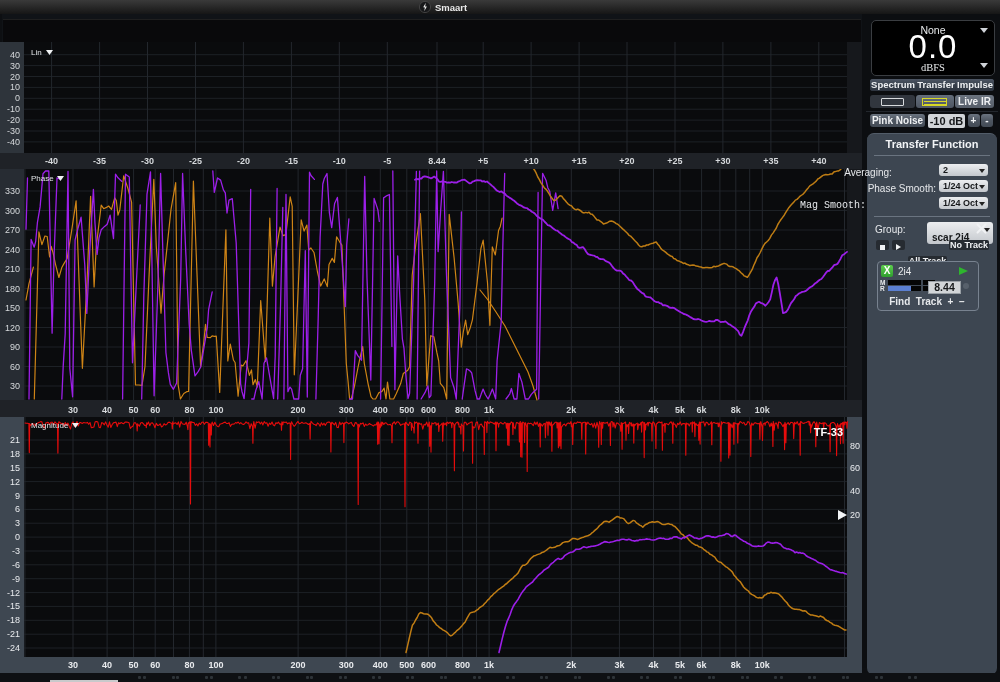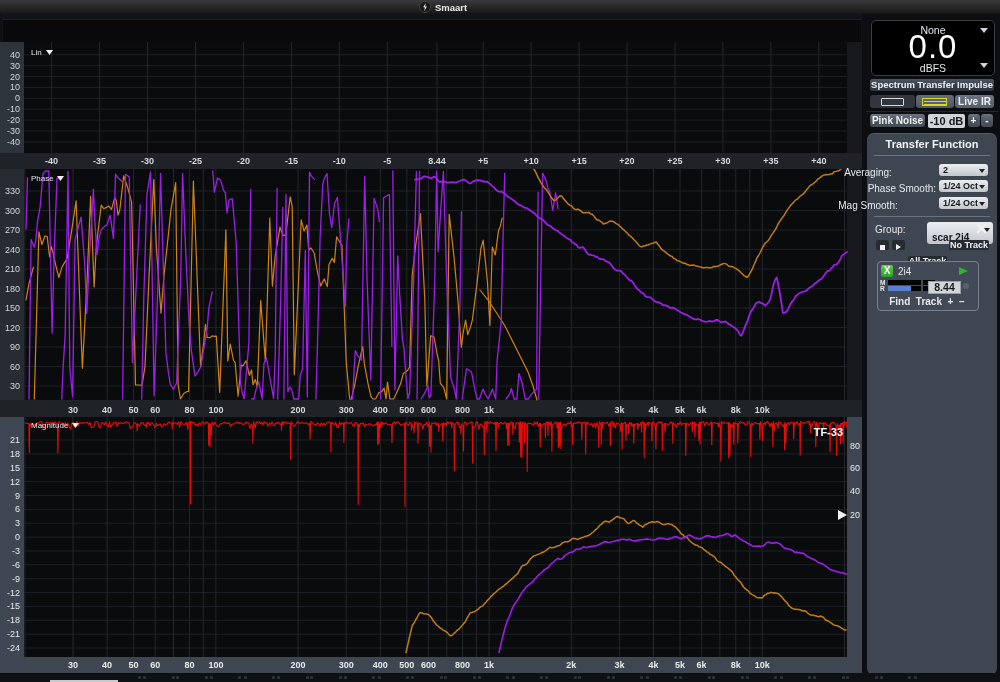--- a/index.html
+++ b/index.html
@@ -289,21 +289,21 @@
       <polyline points="25.0,6.0 26.3,6.3 27.6,6.2 28.9,6.8 29.3,35.6 29.7,6.6 30.2,8.8 31.5,7.1 32.8,7.0 34.1,7.0 35.4,8.9 36.7,7.0 38.0,5.8 39.3,5.4 40.6,4.6 41.9,4.9 43.2,9.7 44.5,11.0 45.8,5.9 47.1,5.4 48.4,5.6 49.7,7.4 51.0,5.3 52.3,5.2 53.6,8.1 54.9,4.9 56.2,6.2 57.5,6.7 57.9,36.1 58.3,9.5 58.8,4.7 60.1,5.6 61.4,6.7 62.7,6.4 64.0,9.4 65.3,5.5 66.6,7.9 67.9,6.2 69.2,9.3 70.5,12.0 71.8,6.4 73.1,4.9 74.4,9.7 75.7,7.1 77.0,4.5 78.3,9.0 79.6,5.6 80.9,5.6 82.2,6.5 83.5,5.6 84.8,5.8 86.1,6.0 87.4,5.4 88.7,7.3 90.0,5.5 91.3,10.7 92.6,10.4 93.9,10.0 95.2,4.7 96.5,4.5 97.8,5.1 99.1,10.4 100.4,10.6 101.7,5.6 103.0,6.2 104.3,7.9 105.6,4.9 106.9,7.9 108.2,10.2 109.5,4.9 110.8,10.5 112.1,7.7 113.4,5.9 114.7,5.5 116.0,5.1 117.3,9.7 118.6,5.7 119.9,6.7 121.2,5.5 122.5,6.4 123.8,6.6 125.1,5.0 126.4,5.1 127.7,5.2 129.0,5.7 130.3,11.5 131.6,9.9 132.9,9.2 134.2,5.7 135.5,5.7 136.8,8.2 137.2,13.9 137.6,6.9 138.1,7.6 139.4,9.2 140.7,6.0 142.0,5.5 143.3,6.7 144.6,8.4 145.9,8.4 146.3,10.7 146.7,5.8 147.2,7.5 148.5,5.1 149.8,8.7 151.1,6.0 152.4,5.9 153.7,7.5 155.0,10.7 156.3,6.3 157.6,8.4 158.9,8.1 160.2,6.8 161.5,10.0 162.8,9.1 164.1,6.7 165.4,8.0 166.7,7.5 168.0,5.5 169.3,5.1 170.6,5.9 171.9,6.4 172.3,11.9 172.7,4.7 173.2,7.1 174.5,6.1 175.8,5.8 177.1,7.5 178.4,4.9 179.7,10.2 181.0,4.4 182.3,6.7 183.6,7.2 184.9,7.4 186.2,5.2 187.5,9.9 187.9,12.6 188.3,5.9 188.8,6.3 190.1,4.5 190.5,86.9 190.9,6.9 191.4,4.7 192.7,5.5 194.0,5.5 195.3,8.4 196.6,6.9 197.9,9.0 199.2,6.1 200.5,7.5 201.8,5.3 203.1,5.1 204.4,7.3 205.7,5.4 207.0,5.2 208.3,6.0 208.7,28.3 209.1,8.4 209.6,6.6 210.0,29.9 210.4,7.1 210.9,11.1 211.3,18.0 211.7,6.4 212.2,5.1 213.5,8.5 214.8,5.2 216.1,7.7 217.4,9.5 218.7,9.7 220.0,7.1 221.3,6.8 222.6,6.4 223.9,5.5 225.2,5.1 226.5,6.5 227.8,6.5 229.1,5.7 230.4,9.4 231.7,7.2 233.0,7.1 234.3,7.0 235.6,5.5 236.9,6.2 238.2,5.0 239.5,6.8 240.8,5.6 242.1,7.0 243.4,7.5 244.7,6.7 246.0,4.9 247.3,6.2 248.6,5.7 249.9,11.7 251.2,6.7 252.5,9.6 252.9,26.3 253.3,8.1 253.8,4.6 255.1,11.2 256.4,4.9 257.7,5.4 259.0,4.8 260.3,7.0 261.6,5.1 262.9,7.9 264.2,4.6 265.5,6.3 266.8,5.7 268.1,9.3 269.4,6.1 270.7,7.4 272.0,5.0 273.3,8.0 274.6,8.8 275.9,5.7 277.2,6.4 278.5,5.1 279.8,7.2 281.1,6.8 281.5,13.3 281.9,4.7 282.4,5.8 282.8,7.8 283.2,5.1 283.7,5.1 285.0,5.6 286.3,5.1 287.6,6.8 288.9,5.9 290.2,6.2 290.6,42.4 291.0,7.7 291.5,4.7 292.8,7.3 294.1,9.3 295.4,8.1 296.7,5.8 298.0,4.5 299.3,6.8 300.6,6.2 301.9,5.2 303.2,6.3 304.5,6.3 305.8,5.7 307.1,6.5 308.4,7.5 309.7,6.4 310.1,22.1 310.5,8.0 311.0,4.4 312.3,5.9 313.6,7.2 314.9,7.5 316.2,8.6 317.5,5.9 318.8,6.9 320.1,9.2 321.4,5.8 322.7,8.1 324.0,6.2 325.3,8.4 326.6,6.0 327.9,5.1 329.2,5.0 330.5,6.1 330.9,35.0 331.3,7.9 331.8,5.2 333.1,6.5 334.4,7.8 335.7,5.4 337.0,10.3 338.3,10.7 339.6,5.1 340.9,7.7 342.2,5.8 343.5,6.8 343.9,25.6 344.3,5.9 344.8,6.7 346.1,5.1 347.4,5.7 348.7,6.9 350.0,6.0 351.3,5.4 352.6,8.2 353.9,9.5 355.2,5.6 356.5,5.9 357.8,8.8 358.2,87.5 358.6,7.3 359.1,10.2 360.4,6.3 361.7,6.9 363.0,5.8 364.3,9.4 365.6,7.0 366.9,8.3 368.2,7.7 369.5,6.5 370.8,7.6 372.1,8.1 373.4,9.0 374.7,7.7 376.0,8.0 377.3,5.0 377.7,27.3 378.1,9.2 378.6,5.0 379.0,26.8 379.4,10.0 379.9,6.8 380.3,10.6 380.7,8.9 381.2,5.1 381.6,9.0 382.0,7.6 382.5,5.2 383.8,7.5 385.1,5.9 386.4,6.0 387.7,7.8 389.0,7.8 390.3,7.3 391.6,9.0 392.0,25.7 392.4,6.3 392.9,6.6 394.2,4.8 395.5,7.3 396.8,5.0 398.1,4.9 399.4,6.2 400.7,8.4 402.0,7.4 403.3,7.0 404.6,6.7 405.0,89.8 405.4,5.7 405.9,5.3 407.2,7.2 408.5,8.5 409.8,5.1 411.1,5.9 411.5,13.3 411.9,6.4 412.4,9.7 413.7,11.1 414.1,16.0 414.5,4.9 415.0,6.4 416.3,5.1 417.6,6.4 418.0,26.2 418.4,6.9 418.9,5.8 420.2,7.3 421.5,6.7 422.8,12.1 424.1,7.4 425.4,8.0 426.7,5.1 428.0,9.6 429.3,5.0 429.7,29.3 430.1,9.1 430.6,8.8 431.0,35.1 431.4,11.4 431.9,5.9 433.2,6.9 434.5,5.9 435.8,5.7 436.2,8.3 436.6,7.0 437.1,7.6 438.4,6.1 438.8,14.4 439.2,9.7 439.7,8.7 441.0,7.6 442.3,6.2 442.7,24.2 443.1,12.5 443.6,5.7 444.9,7.8 446.2,5.9 446.6,8.8 447.0,5.7 447.5,5.2 448.8,6.5 450.1,5.1 451.4,6.7 451.8,10.8 452.2,5.6 452.7,5.7 454.0,7.7 454.4,53.8 454.8,9.0 455.3,7.1 456.6,5.5 457.9,5.1 458.3,7.5 458.7,6.1 459.2,10.2 460.5,9.6 460.9,16.9 461.3,6.9 461.8,7.8 463.1,9.3 463.5,33.9 463.9,7.6 464.4,5.2 465.7,5.2 467.0,8.0 468.3,6.6 469.6,6.1 470.9,5.1 472.2,5.1 472.6,46.3 473.0,9.4 473.5,10.8 474.8,10.6 476.1,5.6 477.4,4.9 478.7,12.6 480.0,7.5 481.3,7.1 482.6,9.5 483.9,10.7 484.3,37.5 484.7,4.7 485.2,4.9 486.5,6.0 486.9,15.6 487.3,4.4 487.8,5.2 489.1,6.5 490.4,4.9 491.7,5.4 493.0,6.0 494.3,7.1 495.6,5.1 496.0,33.7 496.4,8.4 496.9,5.1 498.2,6.9 498.6,10.3 499.0,6.8 499.5,6.4 500.8,5.4 502.1,6.6 503.4,7.0 504.7,5.4 506.0,6.3 506.4,11.2 506.8,7.1 507.3,6.3 507.7,28.0 508.1,6.2 508.6,7.4 509.0,28.5 509.4,6.4 509.9,7.9 511.2,4.9 512.5,6.0 512.9,17.5 513.3,5.8 513.8,9.7 515.1,11.8 516.4,5.5 517.7,5.9 519.0,6.6 519.4,24.9 519.8,5.4 520.3,4.5 520.7,39.7 521.1,7.1 521.6,5.9 522.0,40.3 522.4,6.1 522.9,5.1 524.2,6.4 524.6,25.4 525.0,5.9 525.5,5.7 526.8,10.2 527.2,54.4 527.6,6.5 528.1,6.1 529.4,6.7 530.7,6.2 532.0,7.0 533.3,8.6 534.6,5.0 535.9,7.6 537.2,5.0 538.5,9.4 539.8,6.0 540.2,29.9 540.6,6.7 541.1,7.3 542.4,9.1 543.7,6.7 545.0,6.6 545.4,20.8 545.8,9.4 546.3,5.0 547.6,5.4 548.0,18.2 548.4,5.4 548.9,4.9 549.3,7.2 549.7,5.3 550.2,8.7 551.5,5.1 551.9,34.2 552.3,8.0 552.8,8.0 554.1,6.7 555.4,5.2 556.7,5.3 557.1,10.9 557.5,6.2 558.0,5.7 558.4,30.8 558.8,7.3 559.3,5.7 559.7,28.9 560.1,5.9 560.6,5.1 561.0,31.7 561.4,10.4 561.9,9.6 563.2,7.8 564.5,7.1 565.8,9.0 567.1,6.6 568.4,5.9 569.7,6.7 571.0,4.6 571.4,9.6 571.8,6.3 572.3,9.6 572.7,27.4 573.1,11.3 573.6,6.3 574.9,5.9 576.2,6.5 577.5,4.9 578.8,5.4 580.1,5.2 581.4,6.4 581.8,22.3 582.2,5.5 582.7,6.1 584.0,5.3 585.3,5.3 585.7,36.9 586.1,5.5 586.6,7.5 587.9,5.2 589.2,7.0 590.5,7.8 591.8,6.4 593.1,10.3 594.4,6.1 595.7,11.2 597.0,5.4 598.3,10.4 598.7,30.2 599.1,8.5 599.6,4.6 600.9,7.8 601.3,27.4 601.7,5.2 602.2,5.5 602.6,11.2 603.0,5.9 603.5,5.4 604.8,6.2 606.1,5.9 607.4,5.2 608.7,9.1 610.0,6.0 610.4,28.5 610.8,6.3 611.3,4.5 612.6,5.0 613.0,10.0 613.4,7.3 613.9,5.6 615.2,11.0 616.5,6.0 617.8,6.1 619.1,7.5 620.4,9.0 620.8,14.3 621.2,5.5 621.7,7.0 622.1,32.3 622.5,6.2 623.0,6.6 624.3,6.0 625.6,5.0 626.0,23.2 626.4,7.6 626.9,9.7 628.2,7.3 628.6,16.5 629.0,8.4 629.5,5.4 630.8,6.5 631.2,8.8 631.6,5.9 632.1,9.2 633.4,7.0 633.8,26.1 634.2,7.3 634.7,8.7 636.0,6.9 637.3,6.1 637.7,12.7 638.1,10.8 638.6,6.9 639.9,8.1 641.2,5.3 641.6,15.1 642.0,5.7 642.5,4.7 643.8,6.3 644.2,40.6 644.6,5.6 645.1,10.1 645.5,13.0 645.9,7.3 646.4,7.5 647.7,5.5 648.1,9.0 648.5,6.6 649.0,5.3 650.3,6.1 651.6,6.7 652.0,24.0 652.4,7.2 652.9,4.8 654.2,6.0 655.5,10.3 655.9,31.4 656.3,6.7 656.8,6.8 658.1,5.4 659.4,5.1 660.7,5.8 662.0,5.1 662.4,33.2 662.8,7.8 663.3,8.8 664.6,6.4 665.0,15.2 665.4,6.9 665.9,6.6 667.2,7.1 668.5,7.7 669.8,5.7 671.1,4.8 672.4,7.5 672.8,26.3 673.2,5.1 673.7,6.9 675.0,7.1 676.3,10.4 677.6,6.3 678.9,7.5 680.2,4.9 681.5,8.1 682.8,6.5 684.1,6.6 685.4,7.0 685.8,38.3 686.2,5.9 686.7,7.2 688.0,6.6 689.3,9.0 690.6,5.9 691.9,5.9 692.3,14.9 692.7,4.8 693.2,6.4 694.5,5.0 694.9,19.6 695.3,8.4 695.8,6.3 697.1,8.5 698.4,7.6 698.8,23.3 699.2,6.1 699.7,5.0 700.1,27.1 700.5,5.5 701.0,5.4 702.3,5.2 703.6,4.7 704.9,9.2 706.2,5.2 707.5,5.7 708.8,7.9 710.1,6.8 711.4,4.8 711.8,27.8 712.2,6.2 712.7,6.1 714.0,5.4 715.3,6.2 716.6,6.4 717.9,6.0 718.3,9.7 718.7,9.4 719.2,5.9 720.5,11.1 720.9,44.3 721.3,4.6 721.8,7.3 723.1,5.2 724.4,5.6 725.7,6.0 727.0,6.3 728.3,5.5 728.7,40.9 729.1,5.9 729.6,6.5 730.0,38.1 730.4,7.0 730.9,7.0 732.2,10.7 733.5,5.7 733.9,27.3 734.3,6.4 734.8,5.7 736.1,6.8 737.4,6.9 737.8,25.9 738.2,6.4 738.7,7.7 740.0,4.6 741.3,5.3 742.6,6.4 743.9,5.4 745.2,8.1 746.5,7.5 747.8,4.6 749.1,5.2 750.4,9.2 750.8,39.4 751.2,9.4 751.7,6.1 753.0,8.3 754.3,6.1 755.6,5.8 756.9,6.6 758.2,6.8 759.5,6.4 759.9,22.3 760.3,5.5 760.8,4.7 762.1,10.0 762.5,23.5 762.9,8.1 763.4,6.7 764.7,6.0 765.1,8.3 765.5,5.9 766.0,5.8 767.3,4.5 768.6,5.9 769.9,9.7 771.2,6.0 771.6,8.8 772.0,6.7 772.5,9.9 772.9,29.4 773.3,4.5 773.8,10.0 774.2,13.2 774.6,8.8 775.1,6.3 776.4,6.0 777.7,9.2 778.1,11.5 778.5,5.3 779.0,4.9 780.3,5.4 781.6,7.3 782.9,9.5 784.2,7.0 784.6,32.6 785.0,5.3 785.5,7.6 785.9,25.7 786.3,7.2 786.8,7.1 788.1,5.5 789.4,7.7 790.7,5.4 792.0,5.5 793.3,6.3 793.7,21.6 794.1,10.7 794.6,5.4 795.9,6.9 797.2,4.7 798.5,8.0 799.8,6.2 800.2,38.3 800.6,4.6 801.1,4.7 802.4,6.0 803.7,6.4 805.0,5.7 806.3,5.5 807.6,4.8 808.9,4.4 809.3,8.1 809.7,4.7 810.2,7.1 810.6,15.6 811.0,7.6 811.5,10.3 812.8,6.2 814.1,4.7 815.4,6.8 815.8,29.7 816.2,7.9 816.7,5.1 818.0,12.4 819.3,5.5 820.6,6.4 821.9,6.6 823.2,5.7 823.6,11.9 824.0,7.6 824.5,5.7 825.8,6.2 827.1,8.6 828.4,9.1 829.7,7.9 830.1,34.7 830.5,6.2 831.0,6.4 832.3,5.5 833.6,5.5 834.9,6.7 836.2,9.5 836.6,38.6 837.0,10.8 837.5,6.6 838.8,10.2 840.1,7.5 840.5,26.8 840.9,6.3 841.4,7.2 842.7,5.6 843.1,26.2 843.5,6.3 844.0,4.9 844.4,6.9 844.8,7.9 845.3,5.0 846.6,5.7 847.0,11.3 847.4,4.5" fill="none" stroke="#e60c0c" stroke-width="1.1" stroke-linejoin="round" stroke-linecap="round" opacity="1.0"></polyline>
       <text x="31" y="11" font-size="8" fill="#dfe2e5">Magnitude</text>
       <path d="M72,6 l7,0 l-3.5,5 z" fill="#f0f2f4"></path>
       <text x="843" y="19" font-size="11" fill="#ffffff" text-anchor="end" font-weight="bold">TF-33</text>
     </svg>
     <div style="position:absolute;left:862px;top:14px;width:138px;height:654px;background:#0c0e11;"></div>
     <div style="position:absolute;left:871px;top:20px;width:122px;height:54px;background:#000;
  border:1px solid #3a3d41;border-radius:5px;">
  <div style="position:absolute;left:0;top:3px;width:100%;text-align:center;color:#e8eaec;font-size:10.5px;">None</div>
  <div style="position:absolute;left:0;top:7px;width:100%;text-align:center;color:#fff;font-size:33px;font-weight:normal;letter-spacing:1px;">0.0</div>
- <div style="position:absolute;left:0;top:41px;width:100%;text-align:center;color:#e8eaec;font-size:10.5px;">dBFS</div>
+ <div style="position:absolute;left:0;top:41px;width:100%;text-align:center;color:#e8eaec;font-size:10.5px;font-family:Liberation Serif, serif;">dBFS</div>
  <div style="position:absolute;right:6px;top:7px;width:0;height:0;border-left:4px solid transparent;border-right:4px solid transparent;border-top:5px solid #cfd3d8;"></div>
  <div style="position:absolute;right:6px;bottom:7px;width:0;height:0;border-left:4px solid transparent;border-right:4px solid transparent;border-top:5px solid #cfd3d8;"></div>
 </div>
     <div class="btn" style="left:870px;top:79px;width:124px;height:12px;background:linear-gradient(#4a5260,#343b46 55%,#2c333c);"></div>
     <div class="btn" style="left:870px;top:79px;width:46px;height:12px;line-height:12.5px;font-size:9.5px;background:linear-gradient(#4d5664,#363e49 55%,#2e3540);">Spectrum</div>
     <div class="btn" style="left:917px;top:79px;width:38px;height:12px;line-height:12.5px;font-size:9.5px;background:linear-gradient(#4d5664,#363e49 55%,#2e3540);">Transfer</div>
     <div class="btn" style="left:956px;top:79px;width:38px;height:12px;line-height:12.5px;font-size:9.5px;background:linear-gradient(#4d5664,#363e49 55%,#2e3540);">Impulse</div>
     <div class="btn" style="left:870px;top:95px;width:45px;height:13px;background:#31363e;"></div>
     <div style="position:absolute;left:881px;top:98px;width:21px;height:6px;border:1.5px solid #d7dadd;border-radius:1px;"></div>
     <div class="btn" style="left:916px;top:95px;width:38px;height:13px;background:linear-gradient(#646e7b,#4e5662);"></div>
@@ -316,21 +316,21 @@
     <div style="position:absolute;left:928px;top:113.5px;width:37px;height:14px;background:#d2d5d8;border-radius:2px;color:#16181a;font-size:11px;font-weight:bold;text-align:center;line-height:14px;">-10 dB</div>
     <div class="btn" style="left:967.5px;top:114px;width:12px;height:13px;line-height:13px;">+</div>
     <div class="btn" style="left:981px;top:114px;width:12px;height:13px;line-height:13px;">-</div>
     <div style="position:absolute;left:867px;top:133px;width:130px;height:541px;background:#3d4651;border-radius:7px;border-top:1px solid #525c68;"></div>
     <div style="position:absolute;left:867px;top:138px;width:130px;text-align:center;color:#f2f4f6;font-size:11px;font-weight:bold;">Transfer Function</div>
     <div style="position:absolute;left:874px;top:155px;width:116px;height:1px;background:#6a7480;"></div>
     <div class="sb-lab" style="left:800px;top:167px;width:136px;text-align:center;">Averaging:</div>
     <div class="dd" style="left:939px;top:164px;width:45px;height:11px;padding-top:1px;padding-left:4px;font-size:9px;">2<span class="ar"></span></div>
     <div class="sb-lab" style="left:800px;top:183px;width:136px;text-align:right;">Phase Smooth:</div>
     <div class="dd" style="left:939px;top:180px;width:45px;height:11px;padding-top:1px;padding-left:4px;font-size:9px;">1/24 Oct<span class="ar"></span></div>
-    <div class="sb-lab" style="left:800px;top:200px;width:136px;text-align:center;">Mag Smooth:</div>
+    <div class="sb-lab" style="left:800px;top:200px;width:136px;text-align:left;font-family:Liberation Mono, monospace;">Mag Smooth:</div>
     <div class="dd" style="left:939px;top:197px;width:45px;height:11px;padding-top:1px;padding-left:4px;font-size:9px;">1/24 Oct<span class="ar"></span></div>
     <div style="position:absolute;left:874px;top:216px;width:116px;height:1px;background:#6a7480;"></div>
     <div class="sb-lab" style="left:875px;top:224px;">Group:</div>
     <div class="dd" style="left:907px;top:222px;width:61px;height:12px;padding-top:10px;padding-left:5px;font-size:10px;margin-left:20px;">scar 2i4<span class="ar" style="top:5.5px;"></span></div>
     <svg class="abs" style="left:976px;top:223px" width="11" height="11" viewBox="0 0 11 11">
 <path d="M1.5,1.5 L9.5,9.5 M9.5,1.5 L1.5,9.5" stroke="#f0f2f4" stroke-width="2" stroke-linecap="round"></path>
 </svg>
     <div class="darkbtn" style="left:876px;top:240px;width:13px;height:10px;"><span style="display:inline-block;width:5px;height:5px;background:#f0f2f4;margin-top:2.5px;"></span></div>
     <div class="darkbtn" style="left:892px;top:240px;width:13px;height:10px;"><span style="display:inline-block;width:0;height:0;border-left:5px solid #f0f2f4;border-top:3.5px solid transparent;border-bottom:3.5px solid transparent;margin-top:1.5px;"></span></div>
     <div class="darkbtn" style="left:908px;top:240px;width:39px;height:10px;line-height:10.5px;font-size:9px;white-space:nowrap;margin-top:16px;">All Track</div>

